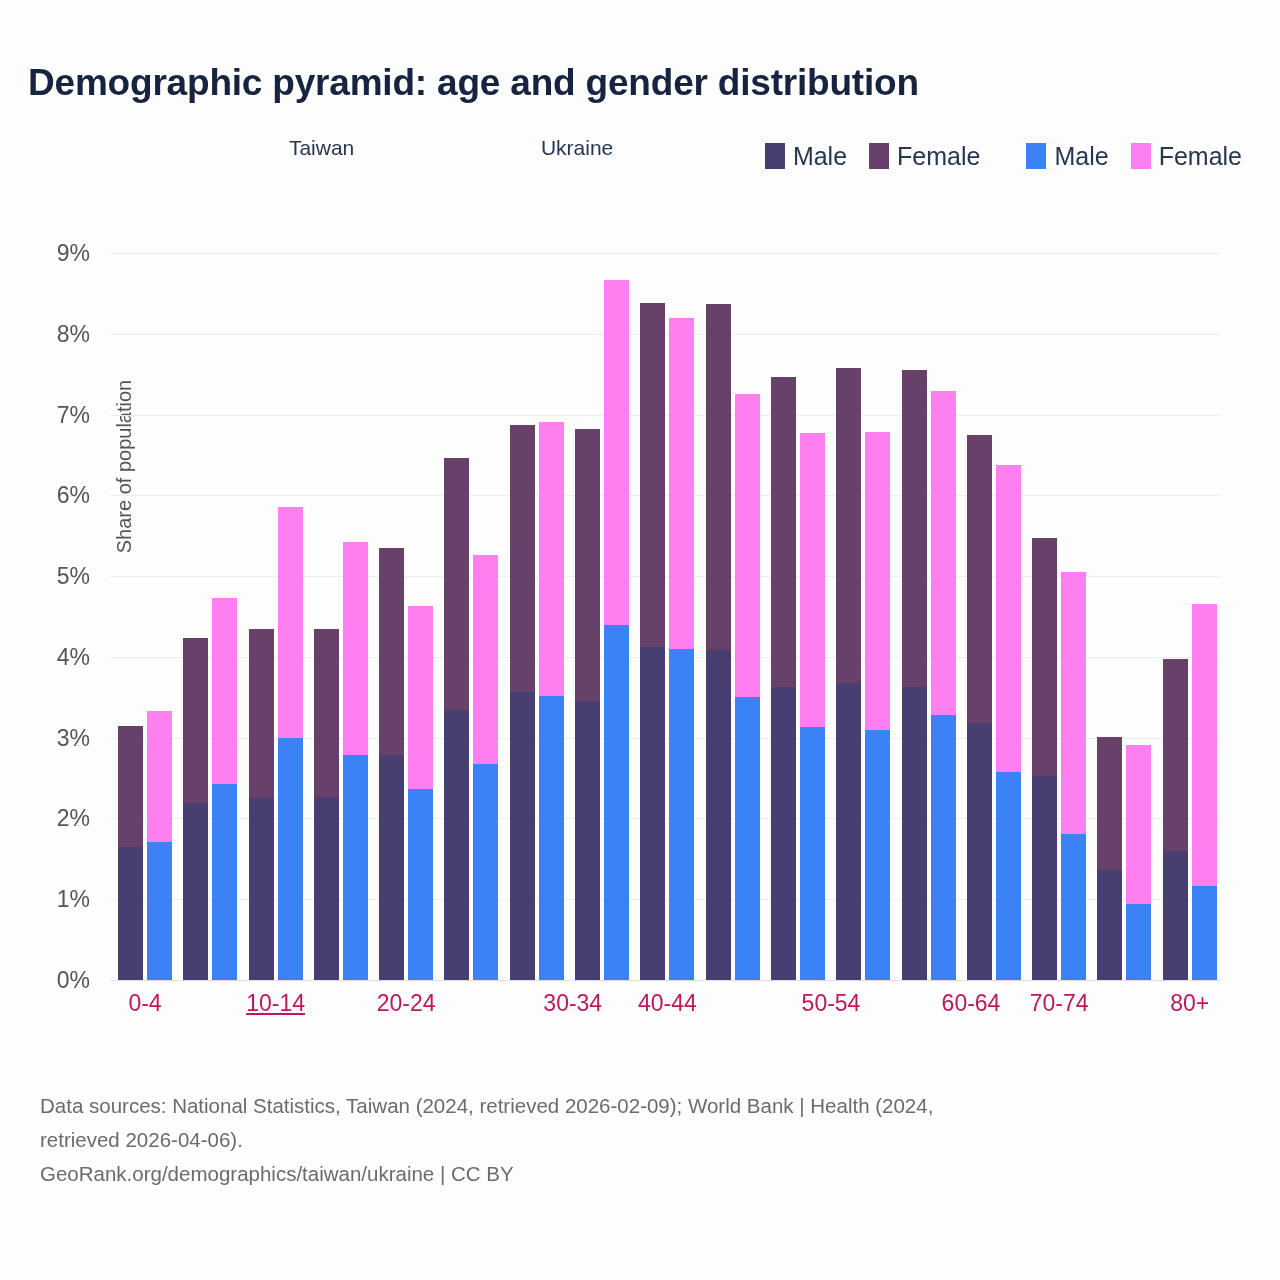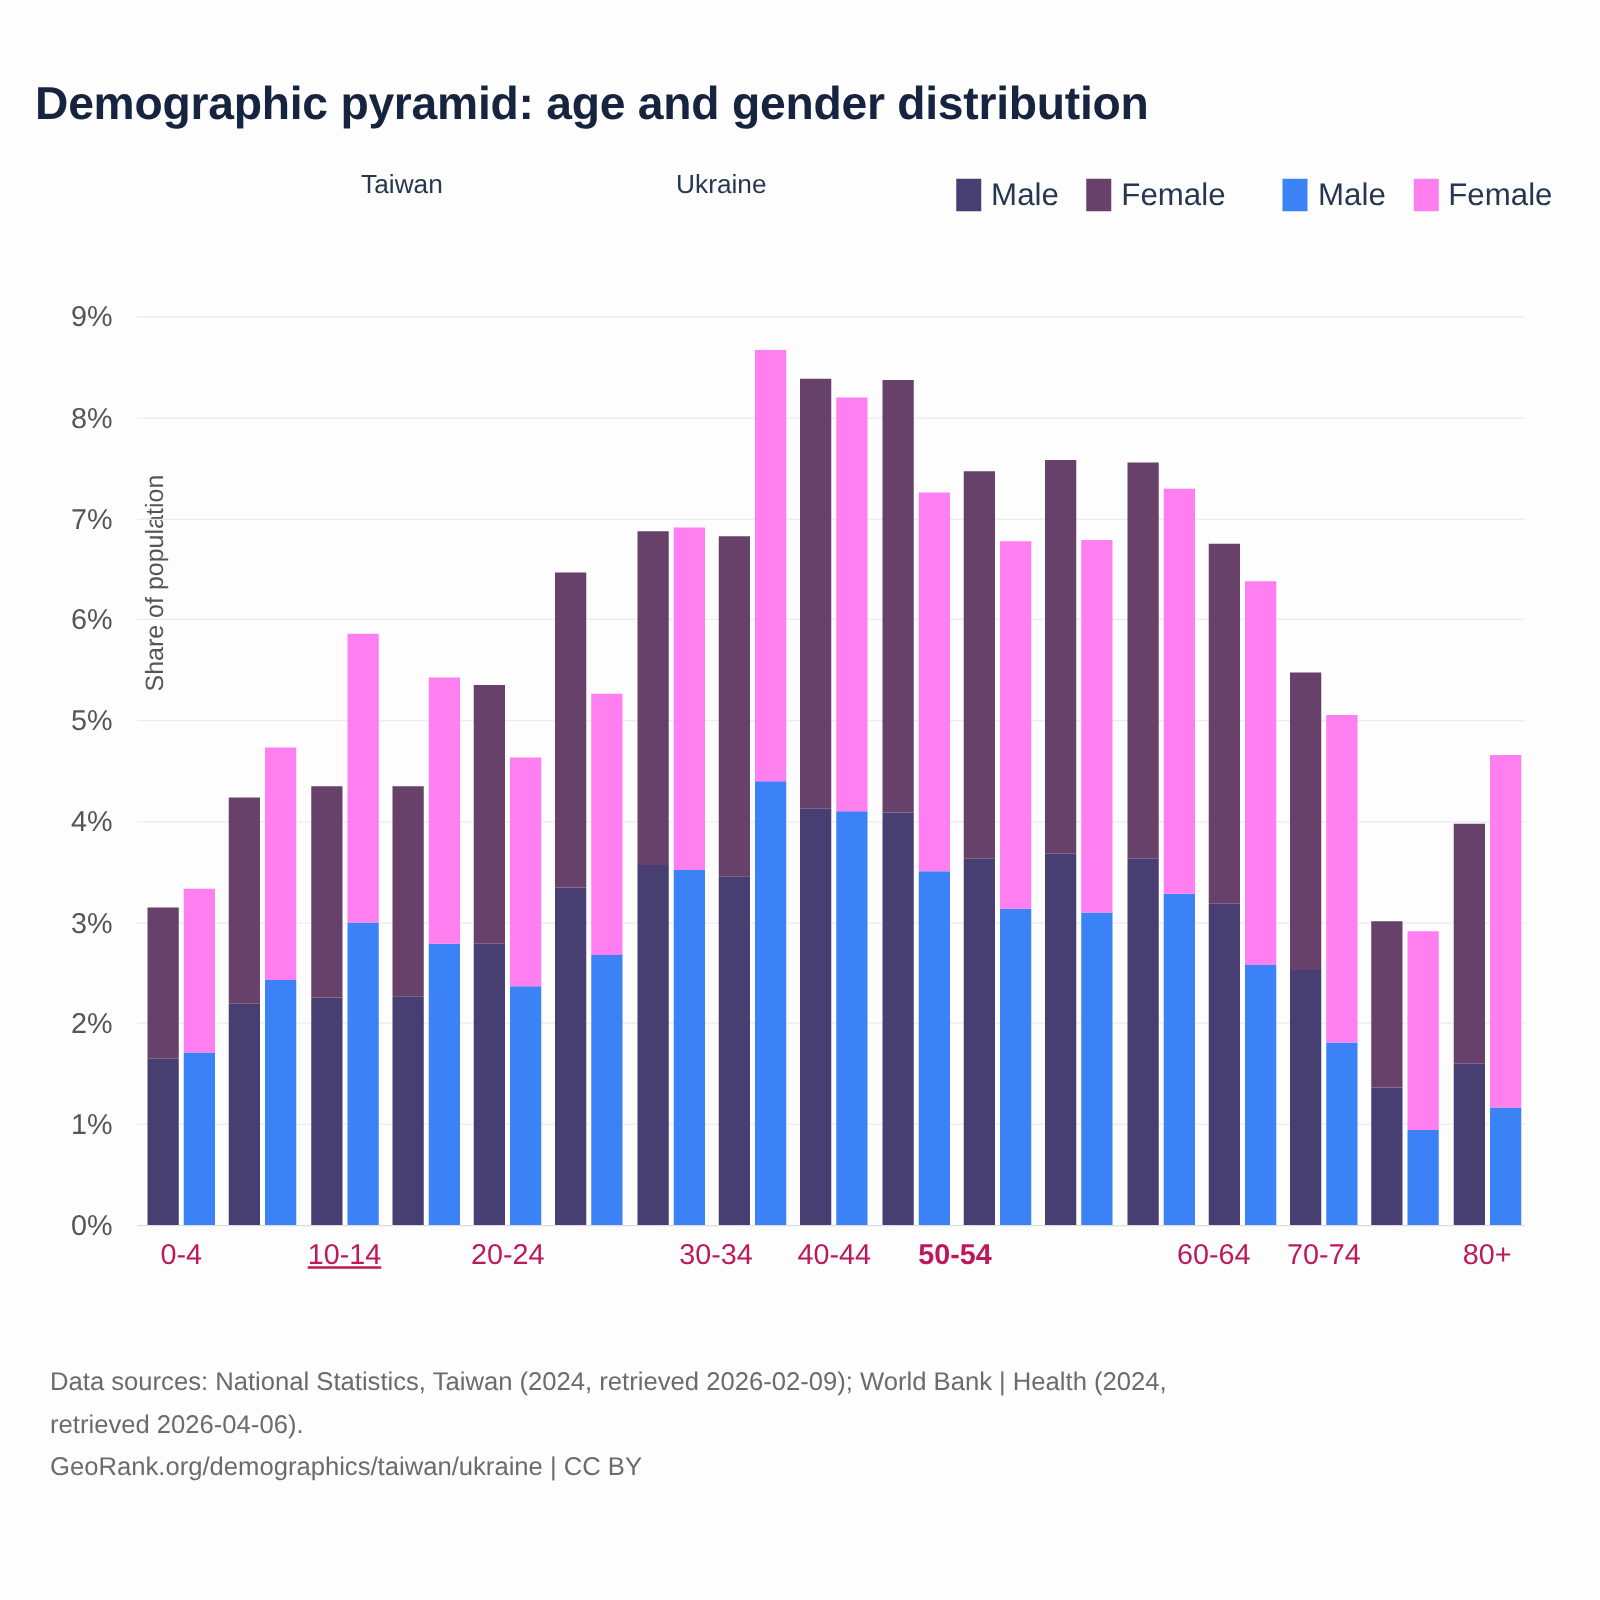--- a/index.html
+++ b/index.html
@@ -310,21 +310,21 @@
         </div>
       </div>
   </div>
 
   <div class="xticks" id="xticks">
       <div class="xtick" style="left: 35px;">0-4</div>
       <div class="xtick" style="left: 165.588px; text-decoration: underline;">10-14</div>
       <div class="xtick" style="left: 296.176px;">20-24</div>
       <div class="xtick" style="left: 426.765px; margin-left: 36px;">30-34</div>
       <div class="xtick" style="left: 557.353px;">40-44</div>
-      <div class="xtick" style="left: 654px; font-weight: bold;">50-54</div>
+      <div class="xtick" style="left: 721px;">50-54</div>
       <div class="xtick" style="left: 861px;">60-64</div>
       <div class="xtick" style="left: 949.118px;">70-74</div>
       <div class="xtick" style="left: 1079.71px;">80+</div>
     </div>
 
   <div class="footer">
     <div>Data sources: National Statistics, Taiwan (2024, retrieved 2026-02-09); World Bank | Health (2024,</div>
     <div class="line2">retrieved 2026-04-06).</div>
     <div class="line2">GeoRank.org/demographics/taiwan/ukraine | CC BY</div>
   </div>

